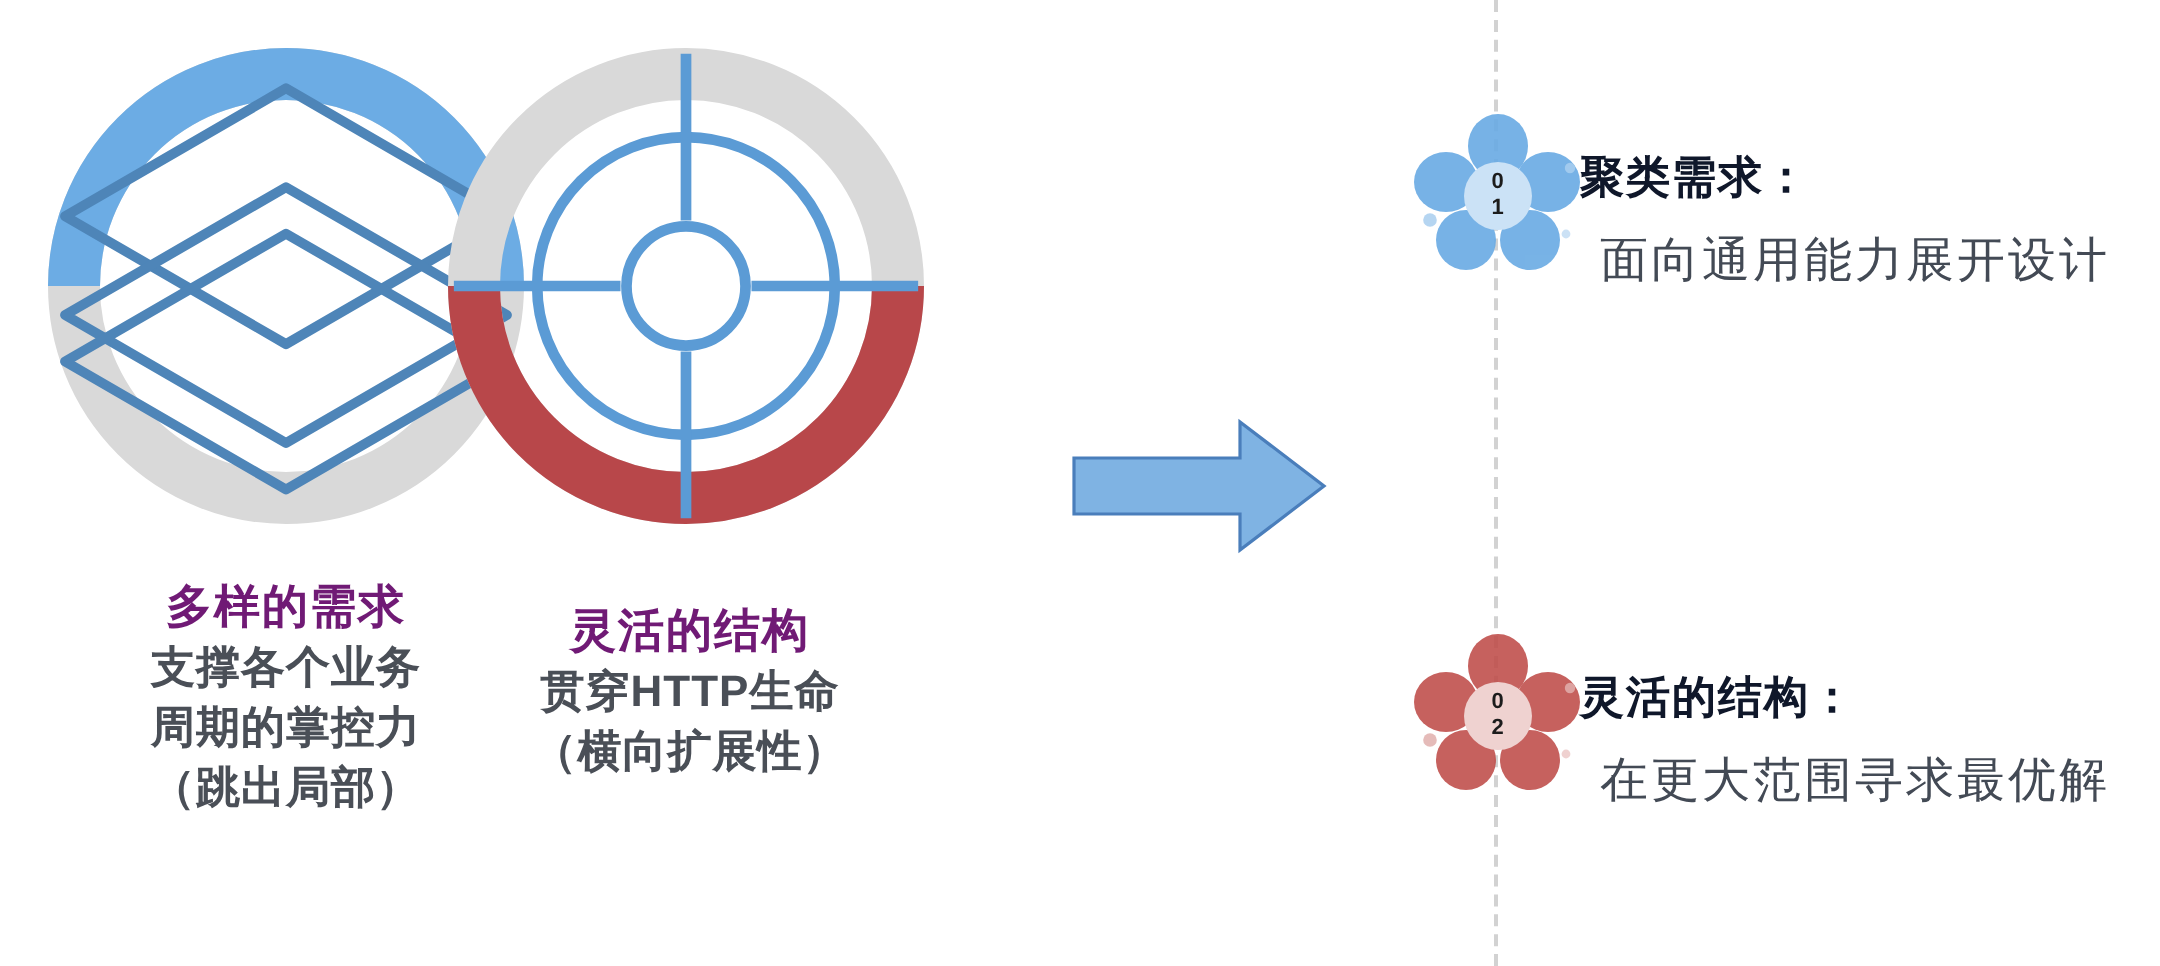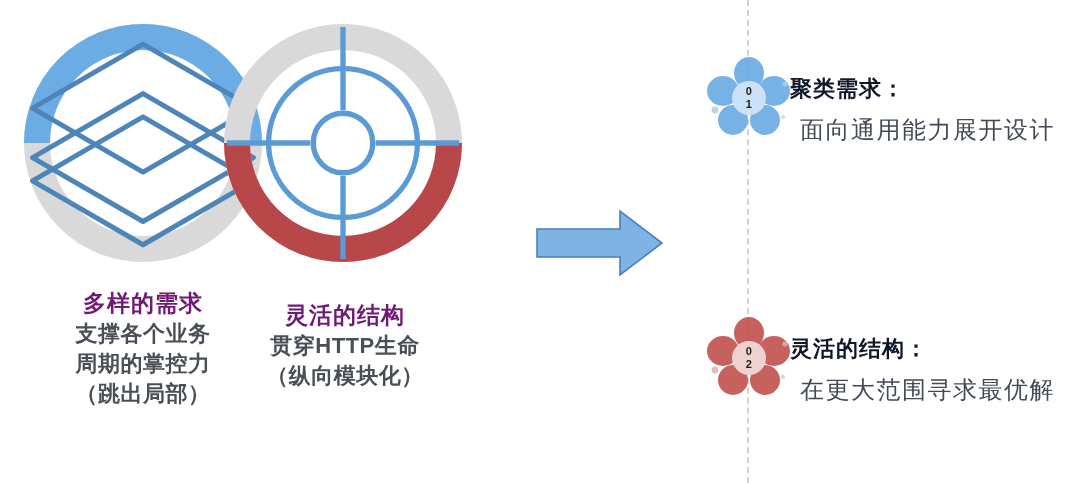--- a/index.html
+++ b/index.html
@@ -116,21 +116,21 @@
       <div>支撑各个业务</div>
       <div>周期的掌控力</div>
       <div>（跳出局部）</div>
     </div>
   </div>
 
   <div class="caption caption-2">
     <div class="cap-title">灵活的结构</div>
     <div class="cap-body">
       <div>贯穿HTTP生命</div>
-      <div>（纵向模块化）</div>
+      <div>（横向扩展性）</div>
     </div>
   </div>
 
   <div class="arrow-wrap">
     <svg width="130" height="70" viewBox="0 0 130 70" xmlns="http://www.w3.org/2000/svg">
       <path d="M2 21 L85 21 L85 3 L127 35 L85 67 L85 49 L2 49 Z" fill="#7FB3E3" stroke="#4A7EBB" stroke-width="1.6" stroke-linejoin="miter"></path>
     </svg>
   </div>
 
   <div class="divider"></div>

